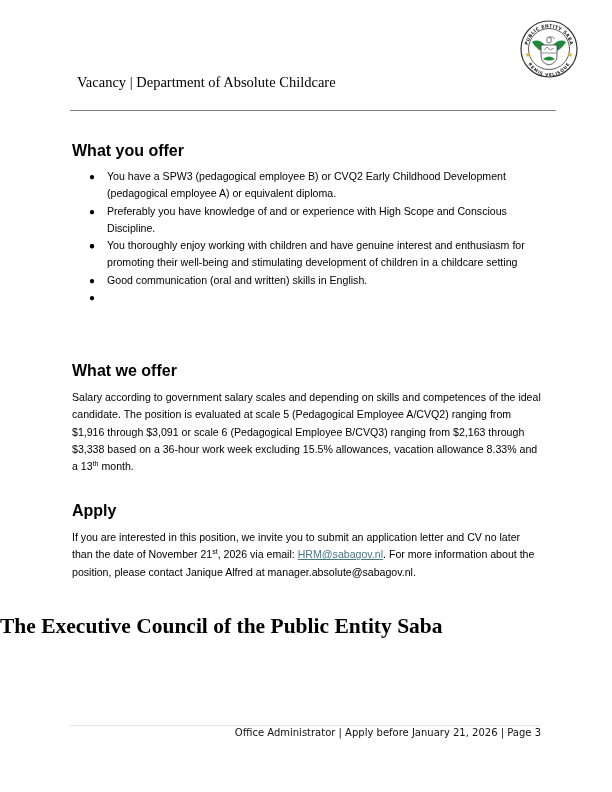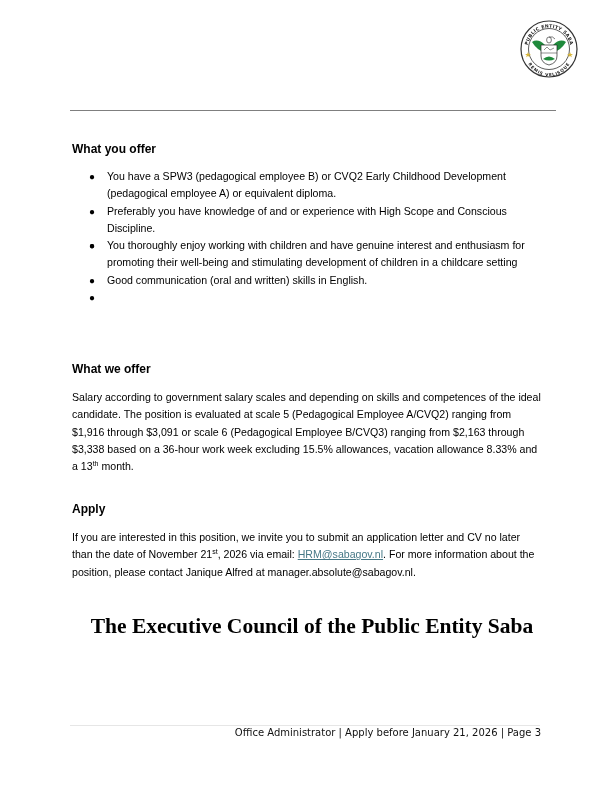--- a/index.html
+++ b/index.html
@@ -15,40 +15,40 @@
   }
   .header-rule { position: absolute; left: 70px; top: 110px; width: 486px; height: 0; border-top: 1px solid #7f7f7f; }
 
   .body-text {
     font-family: "Liberation Sans", "DejaVu Sans", sans-serif;
     font-size: 10.6px; line-height: 17.3px; color: #000;
   }
   .section-heading {
     position: absolute; left: 72px;
     font-family: "Liberation Sans", "DejaVu Sans", sans-serif;
-    font-weight: bold; font-size: 12px; white-space: nowrap;
+    font-weight: bold; font-size: 16px; white-space: nowrap;
   }
   #h-offer { top: 142px; }
   #h-weoffer { top: 362px; }
   #h-apply { top: 502px; }
 
   .bullets { position: absolute; left: 72px; top: 168px; width: 470px; margin: 0; padding: 0; list-style: none; }
   .bullets li { position: relative; padding-left: 35px; }
   .bullets li .bullet { position: absolute; left: 17px; top: 0; font-size: 10px; }
 
   .para { position: absolute; left: 72px; width: 470px; margin: 0; }
   #p-salary { top: 389px; }
   #p-apply { top: 529px; }
   .para a { color: #467886; text-decoration: underline; }
   sup { font-size: 7px; line-height: 0; vertical-align: 4px; }
 
   .council {
-    position: absolute; left: 0; top: 614px; width: 552px; text-align: center;
+    position: absolute; left: 0; top: 614px; width: 552px; 
     font-family: "Liberation Serif", "DejaVu Serif", serif;
-    font-weight: bold; font-size: 21.5px; white-space: nowrap; margin-left: 36px;
+    font-weight: bold; font-size: 21.5px; white-space: nowrap;
   }
 
   .footer-rule { position: absolute; left: 70px; top: 725px; width: 470px; border-top: 1px solid #e6e6e6; }
   .footer-text {
     position: absolute; right: 71px; top: 727px;
     font-family: "DejaVu Sans", "Liberation Sans", sans-serif;
     font-size: 10px; color: #111; white-space: nowrap; margin-left: 24px;
   }
 </style>
 </head>
@@ -78,20 +78,21 @@
 
     <path d="M21 25 H37 V36 Q37 43 29 45 Q21 43 21 36 Z" fill="#fff" stroke="#222" stroke-width="0.7"></path>
     <path d="M21 33 H37" stroke="#222" stroke-width="0.5"></path>
     <path d="M23 39 Q29 34 35 39 Q29 42 23 39 Z" fill="#1f8a3c"></path>
     <path d="M24 30 L27 27 L30 30 L34 28" fill="none" stroke="#222" stroke-width="0.5"></path>
 
     <polygon points="8,32 8.8,34 11,34 9.2,35.2 9.9,37.3 8,36 6.1,37.3 6.8,35.2 5,34 7.2,34" fill="#d8b63a"></polygon>
     <polygon points="50,32 50.8,34 53,34 51.2,35.2 51.9,37.3 50,36 48.1,37.3 48.8,35.2 47,34 49.2,34" fill="#d8b63a"></polygon>
   </svg>
 
+  <div class="doc-title">Vacancy | Department of Absolute Childcare</div>
   <div class="header-rule"></div>
 
   <div class="section-heading" id="h-offer">What you offer</div>
 
   <ul class="bullets body-text">
     <li><span class="bullet">●</span><span>You have a SPW3 (pedagogical employee B) or CVQ2 Early Childhood Development (pedagogical employee A) or equivalent diploma.</span></li>
     <li><span class="bullet">●</span><span>Preferably you have knowledge of and or experience with High Scope and Conscious Discipline.</span></li>
     <li><span class="bullet">●</span></li>
     <li><span class="bullet">●</span><span>You thoroughly enjoy working with children and have genuine interest and enthusiasm for promoting their well-being and stimulating development of children in a childcare setting</span></li>
     <li><span class="bullet">●</span><span>Good communication (oral and written) skills in English.</span></li>

